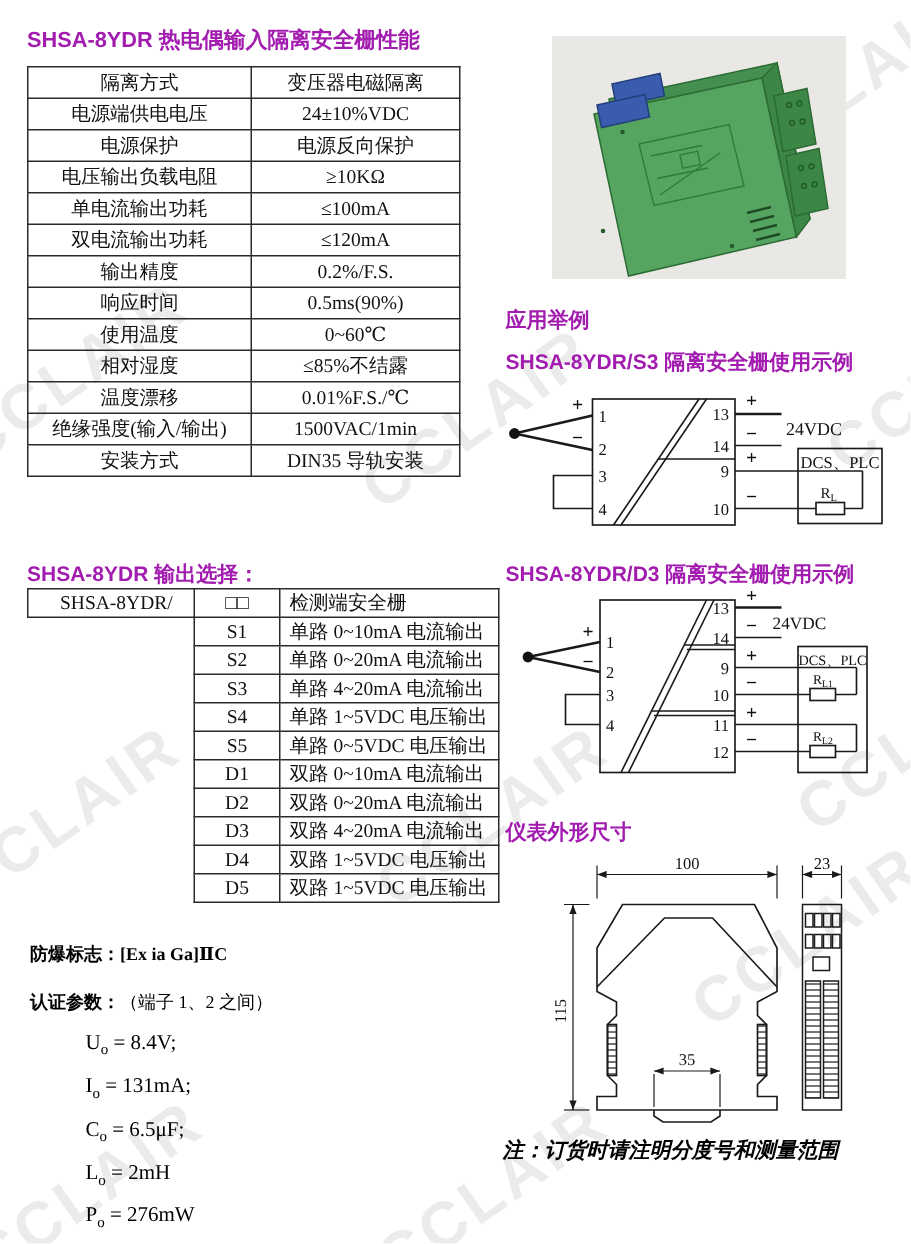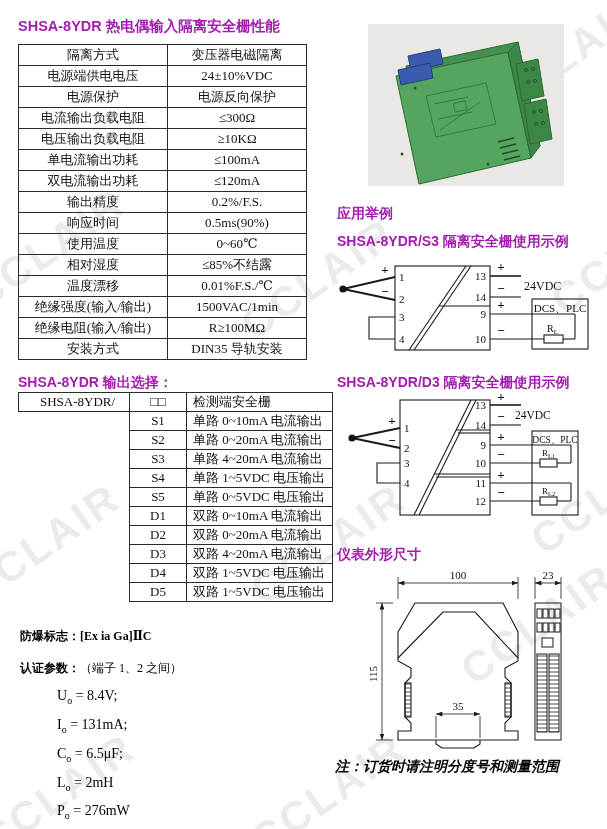--- a/index.html
+++ b/index.html
@@ -58,24 +58,20 @@
         </tr>
     <tr>
           <td class="c1">电源端供电电压</td>
           <td class="c2">24±10%VDC</td>
         </tr>
     <tr>
           <td class="c1">电源保护</td>
           <td class="c2">电源反向保护</td>
         </tr>
     <tr>
-          <td class="c1">电流输出负载电阻</td>
-          <td class="c2">≤300Ω</td>
-        </tr>
-    <tr>
           <td class="c1">电压输出负载电阻</td>
           <td class="c2">≥10KΩ</td>
         </tr>
     <tr>
           <td class="c1">单电流输出功耗</td>
           <td class="c2">≤100mA</td>
         </tr>
     <tr>
           <td class="c1">双电流输出功耗</td>
           <td class="c2">≤120mA</td>
@@ -96,24 +92,20 @@
           <td class="c1">相对湿度</td>
           <td class="c2">≤85%不结露</td>
         </tr>
     <tr>
           <td class="c1">温度漂移</td>
           <td class="c2">0.01%F.S./℃</td>
         </tr>
     <tr>
           <td class="c1">绝缘强度(输入/输出)</td>
           <td class="c2">1500VAC/1min</td>
-        </tr>
-    <tr>
-          <td class="c1">绝缘电阻(输入/输出)</td>
-          <td class="c2">R≥100MΩ</td>
         </tr>
     <tr>
           <td class="c1">安装方式</td>
           <td class="c2">DIN35 导轨安装</td>
         </tr>
   </tbody>
     </table>
 
   <div class="hd" style="left:18px;top:374px;">SHSA-8YDR 输出选择：</div>
   <table class="out-table">

